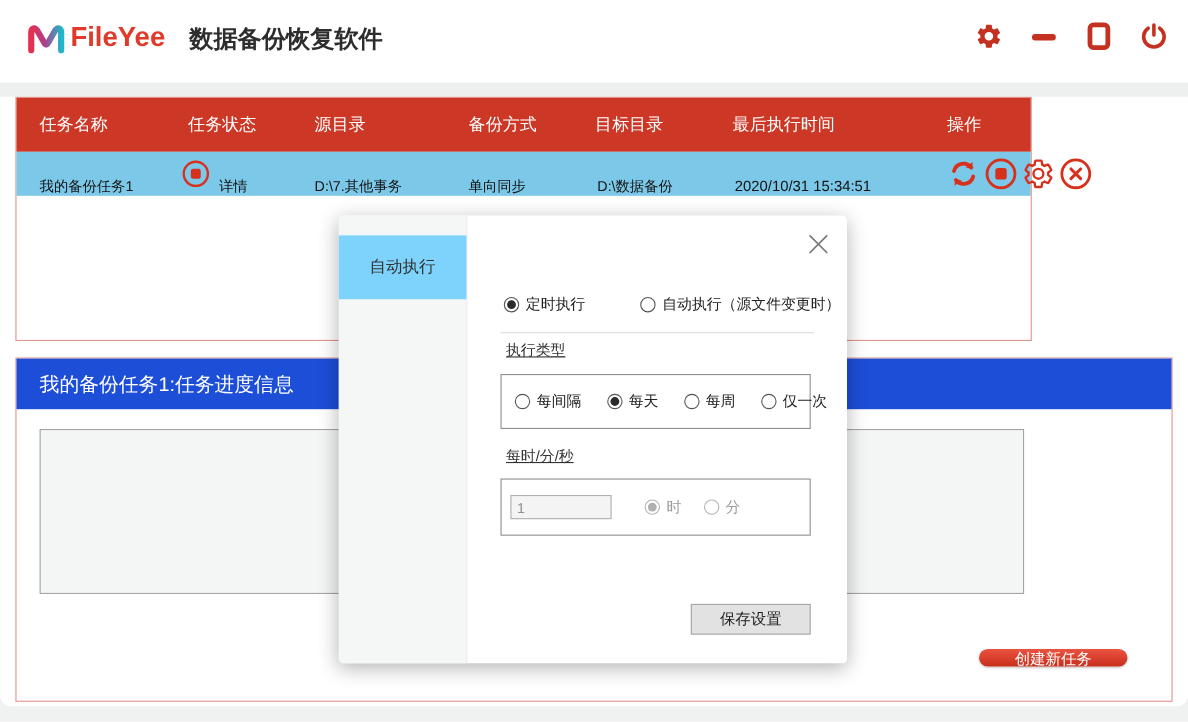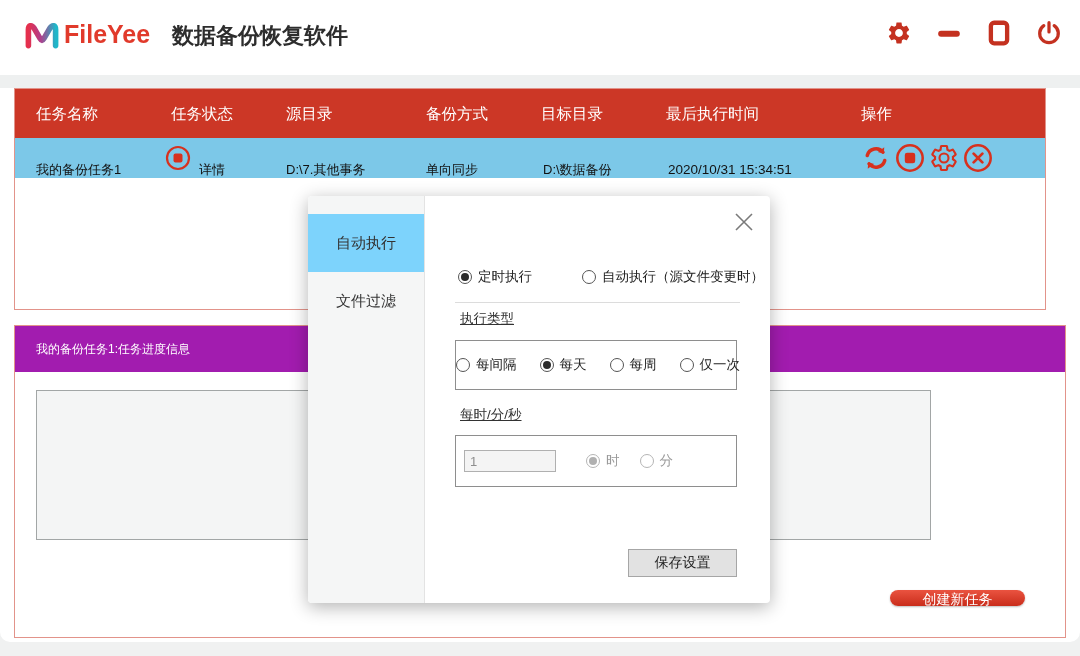--- a/index.html
+++ b/index.html
@@ -17,39 +17,39 @@
   .titlebar{position:absolute;left:0;top:0;width:100%;height:75px;background:#fff;}
   .logo{position:absolute;left:22px;top:16px;}
   .brand{position:absolute;left:64px;top:20px;font-size:25px;font-weight:bold;color:#e13a2b;}
   .apptitle{position:absolute;left:172px;top:21px;font-size:22px;font-weight:600;color:#2d2d2d;}
   .winctrl{position:absolute;right:18px;top:20px;display:flex;align-items:center;gap:24px;}
   .winctrl svg{display:block;cursor:pointer;}
   .graystrip{position:absolute;left:0;top:75px;width:100%;height:13px;background:#eef0f0;}
 
   
   .panel-tasks{
-    position:absolute;left:14px;top:88px;width:1032px;height:222px;
+    position:absolute;left:14px;top:88px;width:924px;height:222px;
     background:#fff;border:1px solid #e2938a;box-sizing:border-box;
   }
   .thead{position:absolute;left:0;top:0;width:100%;height:49px;background:#cc3726;}
   .thead span{position:absolute;top:0;line-height:49px;color:#fff;font-size:15.5px;font-weight:500;white-space:nowrap;}
   .trow{position:absolute;left:0;top:49px;width:100%;height:40px;background:#7cc8e8;}
   .trow .cell{position:absolute;top:12px;line-height:40px;font-size:13px;color:#121212;white-space:nowrap;}
   .trow .time{font-size:13.5px;}
   .stopbadge{position:absolute;left:150px;top:7px;}
   .row-actions{position:absolute;left:846px;top:5px;display:flex;gap:4px;align-items:center;}
   .row-actions svg{display:block;cursor:pointer;}
 
   
   .panel-progress{
     position:absolute;left:14px;top:325px;width:1052px;height:313px;
     background:#fff;border:1px solid #e2938a;box-sizing:border-box;
   }
-  .ptitle{position:absolute;left:0;top:0;width:100%;height:46px;background:#a21caf;
-    color:#fff;font-size:12px;line-height:46px;text-indent:21px;}
+  .ptitle{position:absolute;left:0;top:0;width:100%;height:46px;background:#1d4ed8;
+    color:#fff;font-size:18px;line-height:46px;text-indent:21px;}
   .pbox{position:absolute;left:21px;top:64px;width:895px;height:150px;
     background:#f4f5f5;border:1px solid #a2a6a6;box-sizing:border-box;}
 
   
   .create-btn{
     position:absolute;left:890px;top:590px;width:135px;height:16px;
     border:none;border-radius:15px;color:#fff;font-size:14px;
     background:linear-gradient(#ea5340,#c92d1b);
     font-family:inherit;cursor:pointer;box-shadow:0 1px 2px rgba(0,0,0,.25);
   }
@@ -75,21 +75,21 @@
   .rlabel{font-size:13.5px;color:#222;display:flex;align-items:center;cursor:pointer;white-space:nowrap;}
   .rlabel.dim{color:#9a9a9a;}
 
   .sched-row{position:absolute;left:33px;top:72px;display:flex;gap:50px;}
   .hr{position:absolute;left:30px;top:106px;width:285px;height:1px;background:#dcdcdc;}
   .lbl{position:absolute;font-size:13.5px;color:#333;text-decoration:underline;}
   .lbl-type{left:35px;top:114px;}
   .lbl-time{left:35px;top:210px;}
   .gbox{position:absolute;left:30px;width:282px;border:1px solid #8e8e8e;box-sizing:border-box;
     display:flex;align-items:center;background:#fff;}
-  .box1{top:144px;height:50px;padding-left:0;gap:23px;}
+  .box1{top:144px;height:50px;padding-left:12px;gap:23px;}
   .box2{top:239px;height:52px;padding-left:8px;}
   .num-input{width:92px;height:22px;border:1px solid #b0b0b0;background:#f4f4f4;color:#8e8e8e;
     font-size:13px;padding:0 5px;box-sizing:border-box;font-family:inherit;}
   .box2 .rlabel{margin-left:30px;}
   .box2 .rlabel + .rlabel{margin-left:20px;}
   .save-btn{position:absolute;left:203px;top:353px;width:109px;height:28px;
     background:#e2e2e2;border:1px solid #a6a6a6;font-size:14px;color:#1e1e1e;
     font-family:inherit;cursor:pointer;}
 </style>
 </head>
@@ -176,21 +176,20 @@
   <div class="panel-progress">
     <div class="ptitle">我的备份任务1:任务进度信息</div>
     <div class="pbox"></div>
   </div>
 
   <button class="create-btn">创建新任务</button>
 
   <div class="dialog">
     <div class="dtabs">
       <div class="dtab active">自动执行</div>
-      <div class="dtab">文件过滤</div>
     </div>
 
     <svg class="dclose" viewBox="0 0 24 24">
       <path d="M4 4 20 20 M20 4 4 20" stroke="#7a7a7a" stroke-width="1.6" fill="none"></path>
     </svg>
 
     <div class="dcontent">
       <div class="sched-row">
         <label class="rlabel">
           <span class="radio checked"></span>

